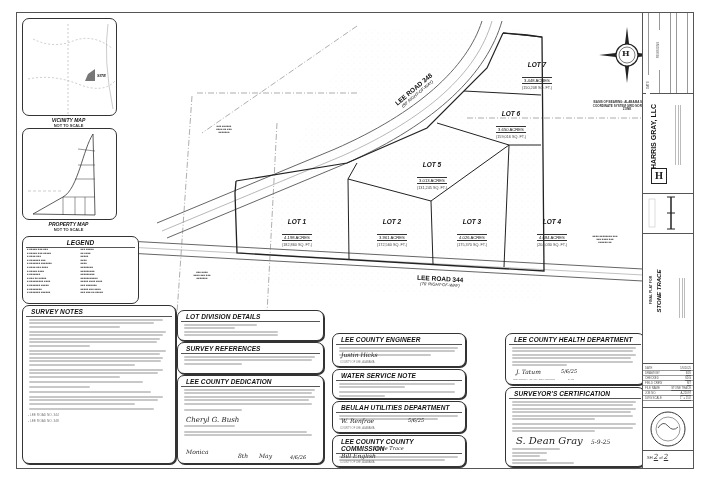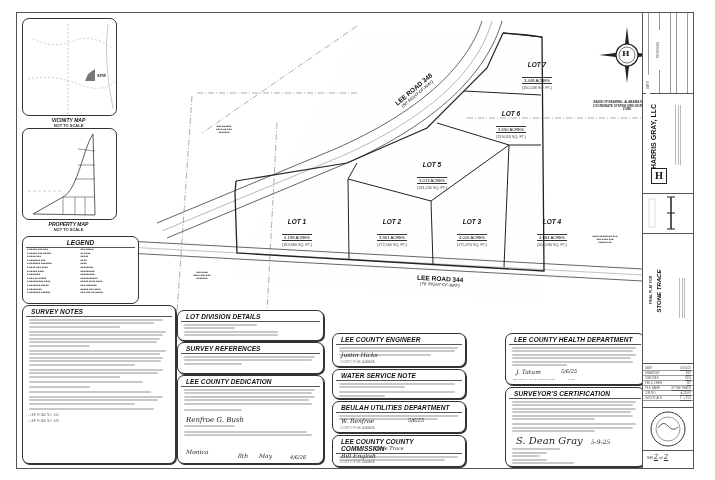--- a/index.html
+++ b/index.html
@@ -247,21 +247,21 @@
   </div>
 
   <div class="box thick" style="left:160px;top:362px;width:145px;height:87px;">
     <div class="hdr">LEE COUNTY DEDICATION</div>
     <div class="line-text" style="width:90%"></div>
       <div class="line-text" style="width:88%"></div>
       <div class="line-text" style="width:90%"></div>
       <div class="line-text" style="width:86%"></div>
       <div class="line-text" style="width:88%"></div>
     <div class="line-text" style="width:40%;margin-top:4px"></div>
-    <div class="sig" style="left:8px;top:40px;">Renfroe G. Bush</div>
+    <div class="sig" style="left:8px;top:40px;">Cheryl G. Bush</div>
     <div class="line-text" style="width:35%;margin-top:14px"></div>
     <div class="line-text" style="width:85%;margin-top:4px"></div>
       <div class="line-text" style="width:88%"></div>
     <div style="position:absolute;left:60px;top:76px;font-size:3px;color:#666;">
       <span style="font-family:'DejaVu Serif',serif;font-style:italic;font-size:6px;color:#222;">8th</span>
       <span style="font-family:'DejaVu Serif',serif;font-style:italic;font-size:6px;color:#222;margin-left:10px;">May</span>
     </div>
     <div class="sig" style="left:8px;top:72px;font-size:6px;">Monica</div>
     <div style="position:absolute;left:112px;top:78px;font-family:'DejaVu Serif',serif;font-style:italic;font-size:5px;">4/6/26</div>
   </div>

